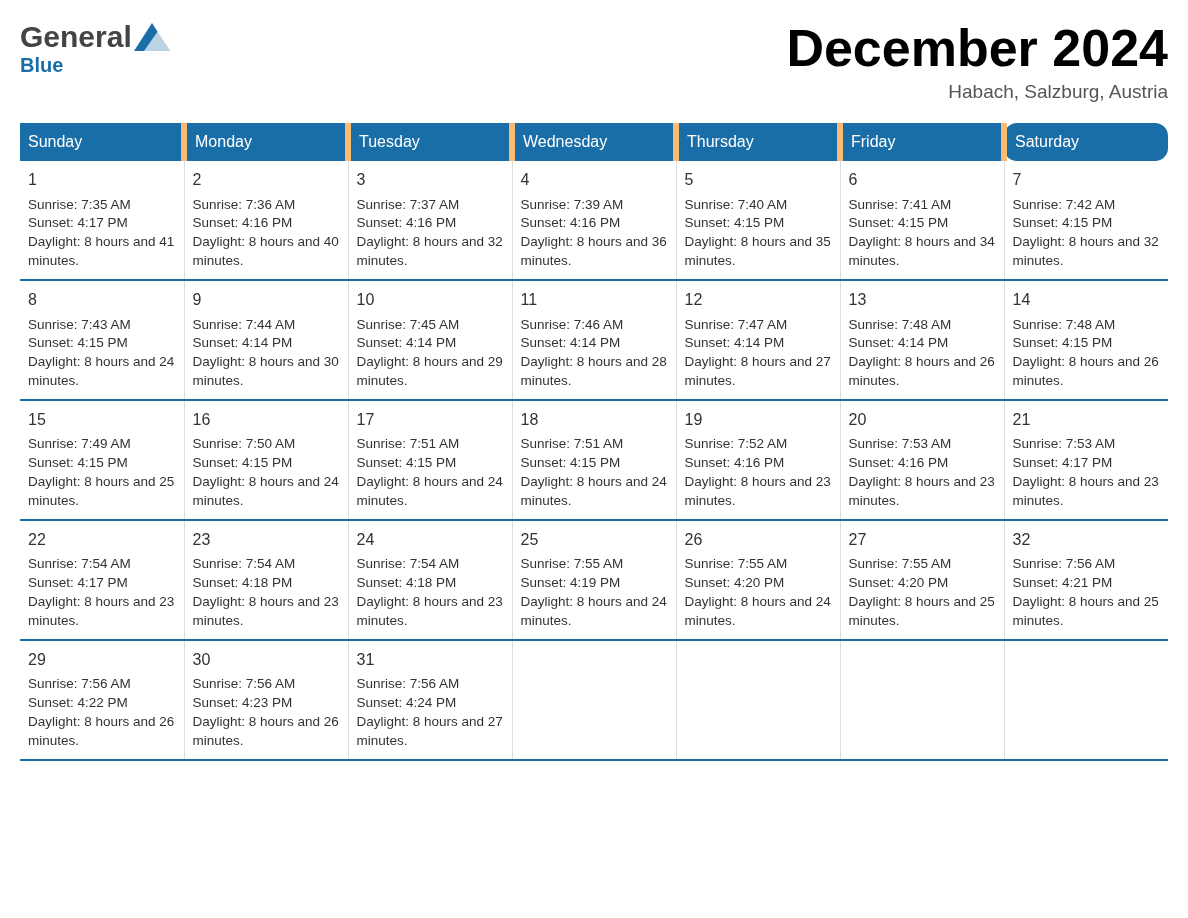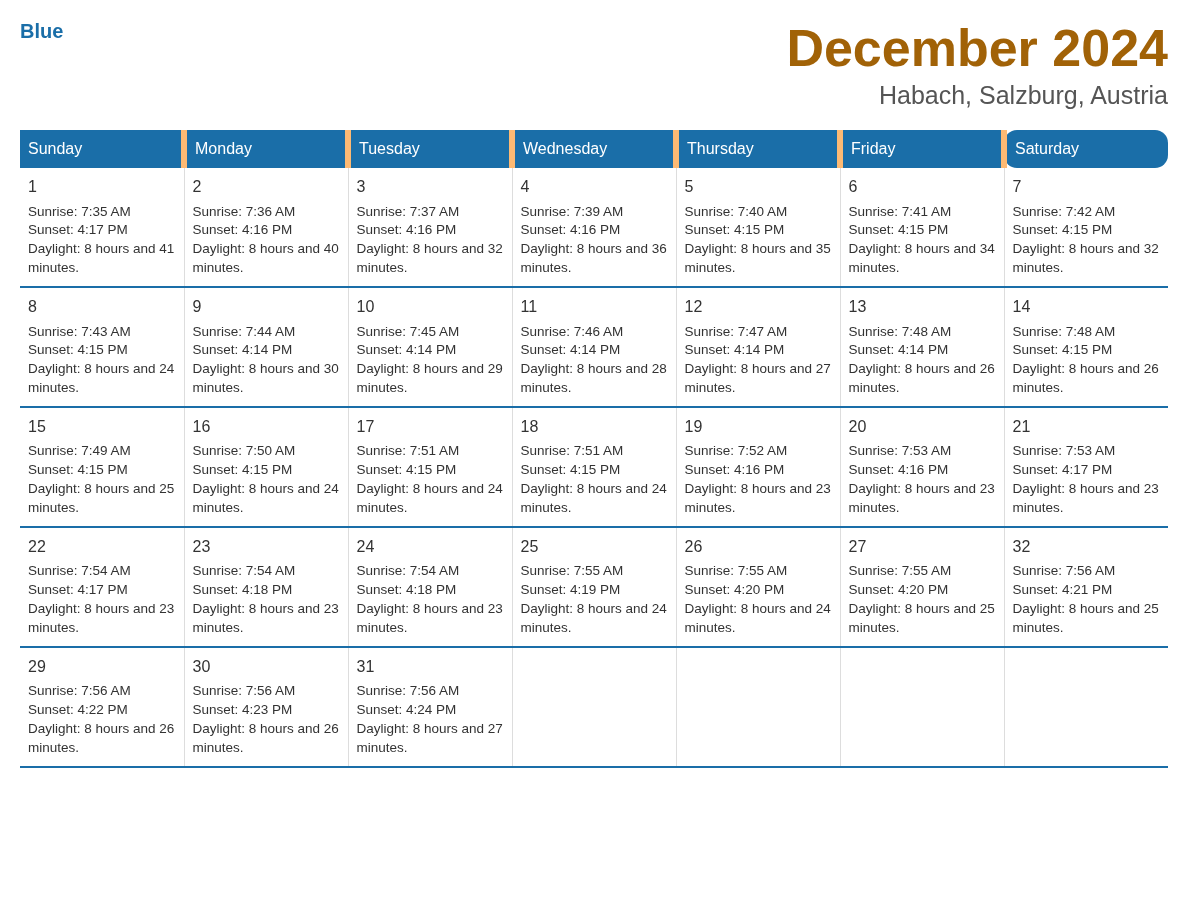--- a/index.html
+++ b/index.html
@@ -20,25 +20,25 @@
       display: flex;
       flex-direction: column;
       align-items: flex-start;
     }
     .title-area {
       text-align: right;
     }
     .main-title {
       font-size: 52px;
       font-weight: bold;
-      color: #a16207;
+      color: #000000;
       line-height: 1.1;
     }
     .subtitle {
-      font-size: 25px;
+      font-size: 19px;
       color: #555;
       margin-top: 4px;
     }
     table {
       width: 100%;
       border-collapse: collapse;
       table-layout: fixed;
     }
     thead tr {
       background-color: #1a6ea8;
@@ -88,20 +88,27 @@
       font-size: 20px;
       font-weight: bold;
       color: #1a6ea8;
     }
   </style>
 </head>
 <body>
 
 <div class="header-area">
   <div class="logo">
+    <div class="logo-row">
+      <span class="logo-text-general">General</span>
+      <svg width="36" height="28" viewBox="0 0 36 28" style="margin-left:2px;">
+        <polygon points="0,28 18,0 36,28" fill="#1a6ea8"></polygon>
+        <polygon points="10,28 24,8 36,28" fill="#fff" opacity="0.7"></polygon>
+      </svg>
+    </div>
     <div>
       <span class="logo-text-blue">Blue</span>
     </div>
   </div>
   <div class="title-area">
     <div class="main-title">December 2024</div>
     <div class="subtitle">Habach, Salzburg, Austria</div>
   </div>
 </div>
 

